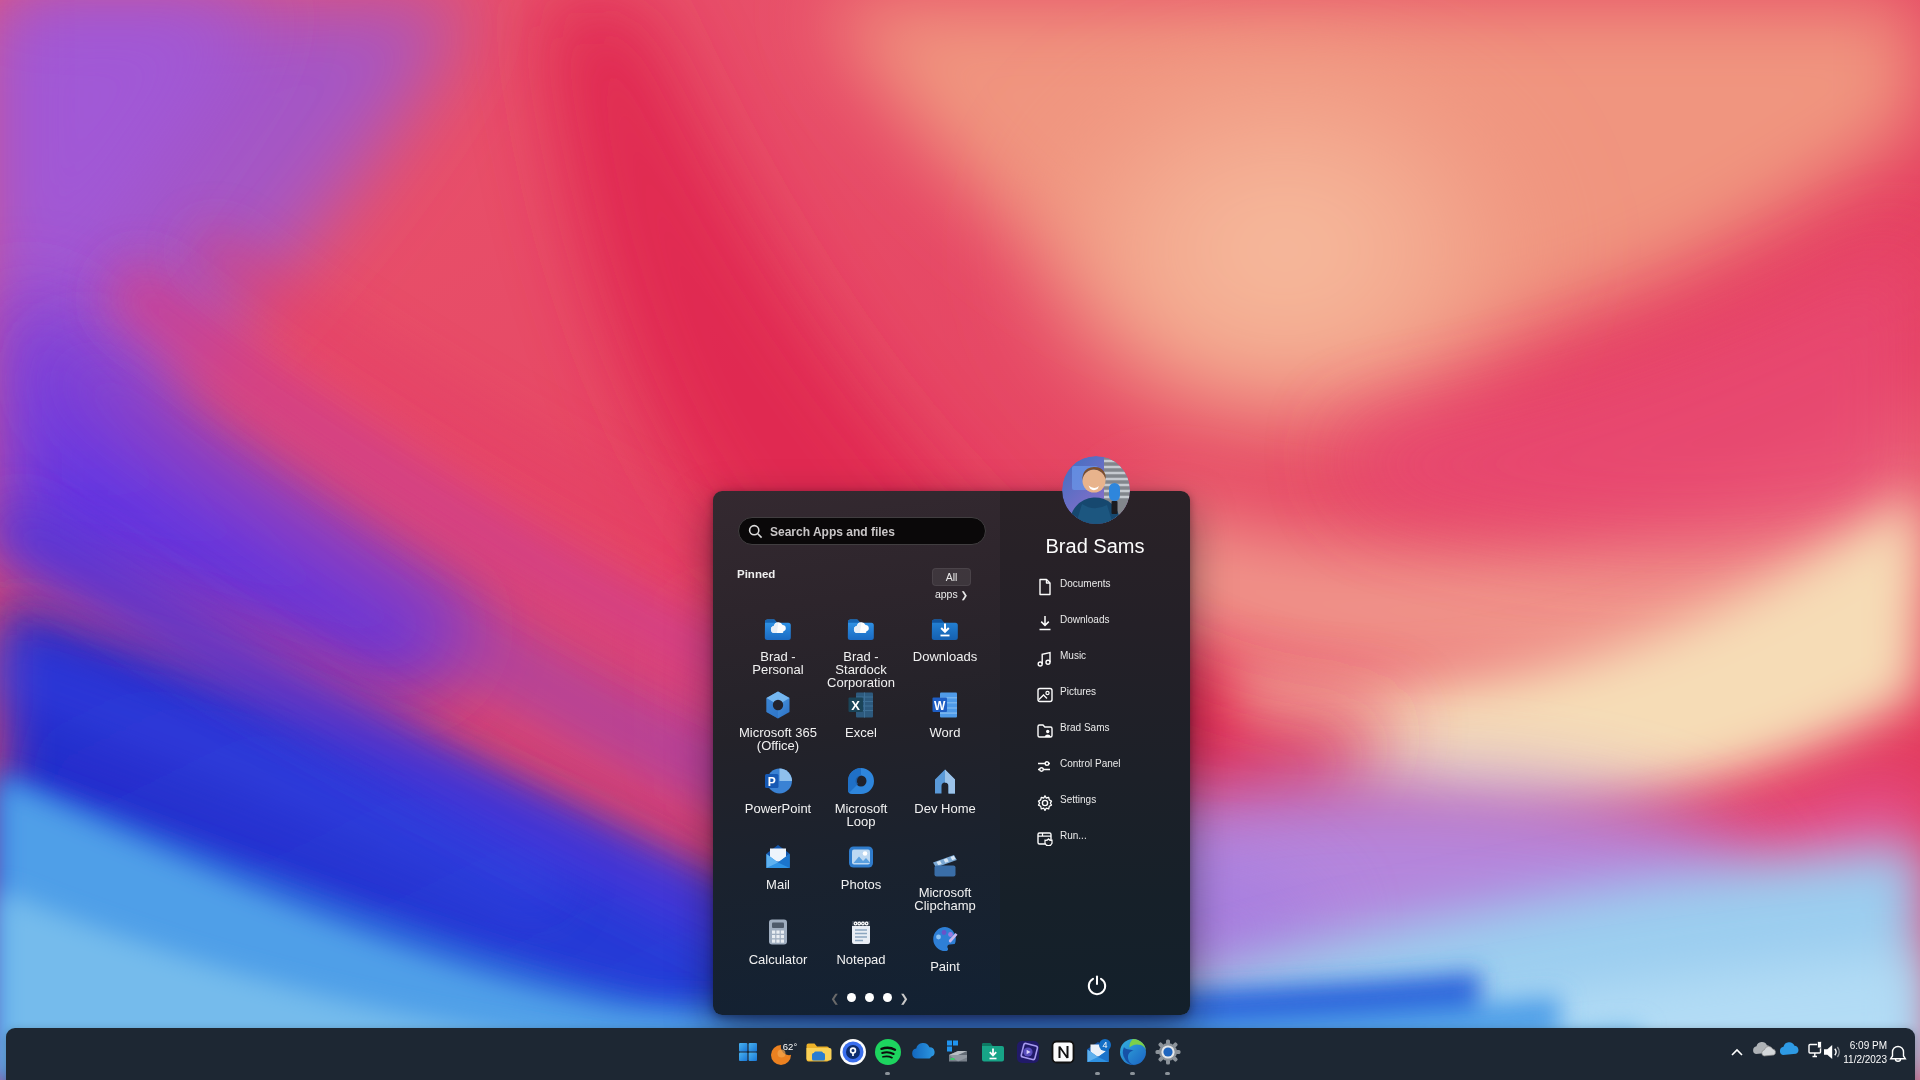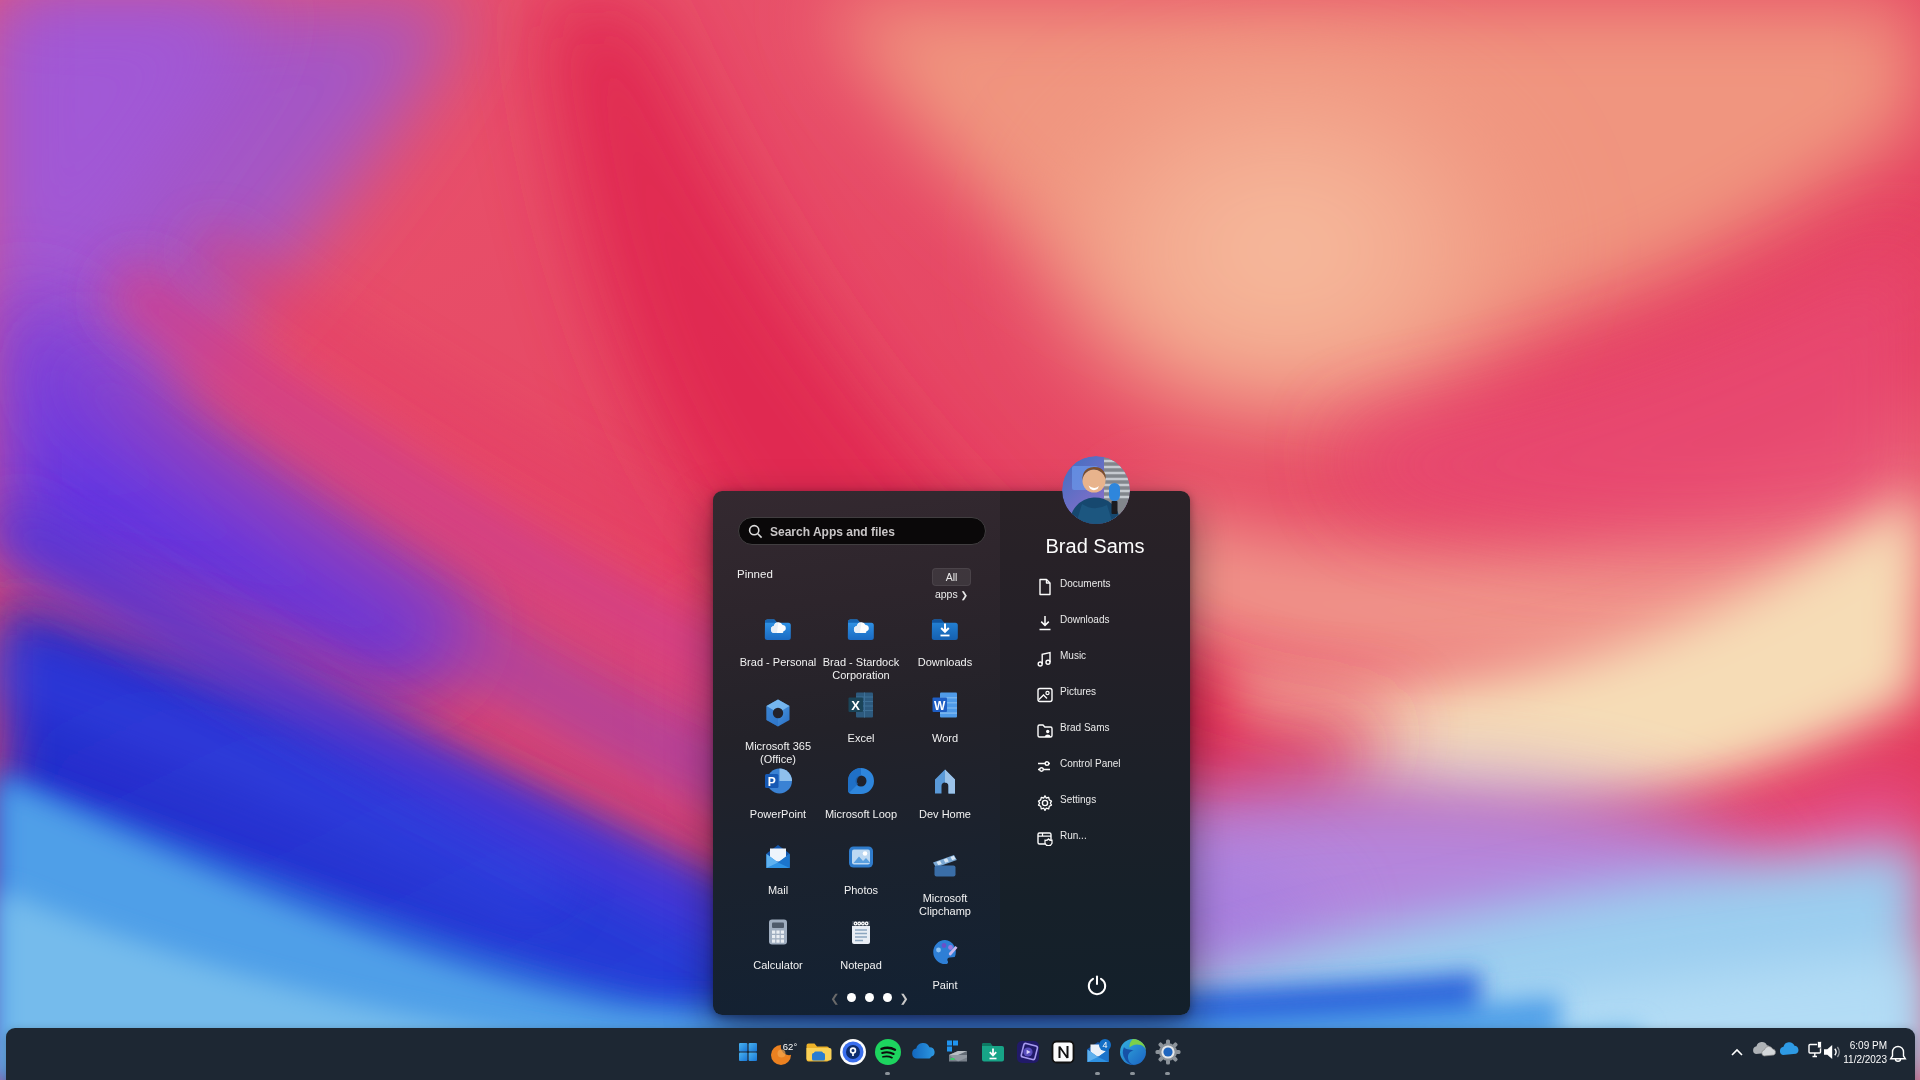--- a/index.html
+++ b/index.html
@@ -11,27 +11,27 @@
   .menu{position:absolute;left:713px;top:491px;width:477px;height:524px;border-radius:9px;overflow:hidden;
         box-shadow:0 18px 42px rgba(10,10,20,.5), 0 2px 8px rgba(0,0,0,.35);}
   .mleft{position:absolute;left:0;top:0;width:287px;height:524px;
         background:linear-gradient(173deg,#342930 0%,#2d252c 22%,#232229 45%,#1a222e 70%,#122133 100%);}
   .mright{position:absolute;left:287px;top:0;width:190px;height:524px;
         background:linear-gradient(178deg,#2a2227 0%,#242027 26%,#1c2028 55%,#162029 78%,#13202b 100%);}
   .search{position:absolute;left:25px;top:26px;width:248px;height:28px;border-radius:14px;
         background:#0a0809;border:1px solid #413e40;}
   .search .mag{position:absolute;left:9px;top:6px;}
   .search .stxt{position:absolute;left:31px;top:7px;font-size:12px;color:#cbc8c9;opacity:.99;font-weight:bold;}
-  .pinned{position:absolute;left:24px;top:77px;font-size:11.5px;font-weight:normal;color:#f2f2f2;opacity:.99;}
+  .pinned{position:absolute;left:24px;top:77px;font-size:11.5px;font-weight:bold;color:#f2f2f2;opacity:.99;}
   .allapps{position:absolute;left:219px;top:77px;width:39px;height:18px;border-radius:4px;
         background:rgba(255,255,255,.08);border:1px solid rgba(255,255,255,.07);
         font-size:10.5px;color:#eee;text-align:center;line-height:17px;opacity:.99;}
   .tile{position:absolute;width:84px;text-align:center;}
   .tile .ic{display:inline-block;width:32px;height:32px;}
-  .tile .lb{margin-top:7px;font-size:11px;line-height:13px;color:#f4f4f4;opacity:.99;}
+  .tile .lb{margin-top:1px;font-size:13px;line-height:13px;color:#f4f4f4;opacity:.99;}
   .dots{position:absolute;left:13px;top:497px;width:287px;height:18px;line-height:18px;text-align:center;}
   .pdot{display:inline-block;width:9px;height:9px;border-radius:50%;background:#fff;margin:0 4.5px;vertical-align:middle;}
   .chev{display:inline-block;font-size:11px;color:#9a9a9a;vertical-align:middle;margin:0 3px;}
   .avatar{position:absolute;left:1062px;top:456px;width:68px;height:68px;border-radius:50%;overflow:hidden;z-index:5;}
   .uname{position:absolute;left:1000px;top:535px;width:190px;text-align:center;font-size:20px;color:#fff;z-index:5;opacity:.99;}
   .ritem{position:absolute;left:36px;height:36px;width:150px;color:#ececec;font-size:10px;opacity:.99;}
   .ritem .rlb{position:absolute;left:24px;top:10px;}
   .ritem svg{position:absolute;left:0;top:10px;}
   .power{position:absolute;left:85px;top:482px;}
   
@@ -177,21 +177,21 @@
               <path d="M3 9 a2.5 2.5 0 0 1 2.5 -2.5 h6.8 l2.8 3.2 h-12.1 Z" fill="#1565b4"></path>
               <path d="M12.3 20 a3.6 3.6 0 0 1 -.6 -7.1 a4.8 4.8 0 0 1 8.9 -1 a3.2 3.2 0 0 1 .8 6.3 a1.8 1.8 0 0 1 -.8 1.8 Z" fill="#fdfdfd"></path>
               <path d="M12.3 20 a3.6 3.6 0 0 1 -.6 -7.1 a4.8 4.8 0 0 1 4.6 -2.8 l-1.4 9.9 Z" fill="#e9eff6"></path>
             </svg></span><div class="lb">Brad - Stardock Corporation</div></div>
   <div class="tile" style="left:190px;top:122px"><span class="ic"><svg width="32" height="32" viewBox="0 0 32 32">
               <path d="M3 9 a2.5 2.5 0 0 1 2.5 -2.5 h6.8 l2.8 3.2 h11.2 a2.5 2.5 0 0 1 2.5 2.5 v12.3 a2.5 2.5 0 0 1 -2.5 2.5 h-21 a2.5 2.5 0 0 1 -2.5 -2.5 Z" fill="url(#gfoldt)"></path>
               <path d="M3 9 a2.5 2.5 0 0 1 2.5 -2.5 h6.8 l2.8 3.2 h-12.1 Z" fill="#10539c"></path>
               <path d="M16 10.5 v8 M12.2 15 l3.8 3.8 3.8 -3.8" fill="none" stroke="#fff" stroke-width="2"></path>
               <path d="M11.5 22.5 h9" stroke="#fff" stroke-width="1.8"></path>
             </svg></span><div class="lb">Downloads</div></div>
-  <div class="tile" style="left:23px;top:206px"><span class="ic"><svg width="32" height="32" viewBox="0 0 32 32">
+  <div class="tile" style="left:23px;top:198px"><span class="ic"><svg width="32" height="32" viewBox="0 0 32 32">
               <path d="M16 2.5 L27.5 9 V23 L16 29.5 L4.5 23 V9 Z" fill="url(#g365)"></path>
               <path d="M16 2.5 L27.5 9 L16 16 L4.5 9 Z" fill="#7cbcf2" opacity=".85"></path>
               <path d="M4.5 9 L16 16 V29.5 L4.5 23 Z" fill="#2a6fc4" opacity=".6"></path>
               <circle cx="16" cy="16" r="5.2" fill="#23232c"></circle>
             </svg></span><div class="lb">Microsoft 365 (Office)</div></div>
   <div class="tile" style="left:106px;top:198px"><span class="ic"><svg width="32" height="32" viewBox="0 0 32 32">
               <rect x="11" y="3.5" width="17" height="25" rx="1" fill="#2d5a7e"></rect>
               <path d="M11 8 h17 M11 12.5 h17 M11 17 h17 M11 21.5 h17 M19.5 3.5 v25" stroke="#3e7096" stroke-width="1"></path>
               <rect x="3.5" y="8.5" width="14.5" height="14.5" rx="1" fill="#1b4458"></rect>
               <text x="10.7" y="20.5" font-size="13" font-weight="bold" fill="#fff" text-anchor="middle" font-family="Liberation Sans">X</text>
@@ -255,21 +255,21 @@
               <g fill="none" stroke="#fff" stroke-width="1.2">
                 <circle cx="10.5" cy="7.5" r="1.3"></circle>
                 <circle cx="14.2" cy="7.5" r="1.3"></circle>
                 <circle cx="17.9" cy="7.5" r="1.3"></circle>
                 <circle cx="21.6" cy="7.5" r="1.3"></circle>
               </g>
               <g stroke="#8ca6c0" stroke-width="1.3">
                 <path d="M10 14 h12 M10 17.5 h12 M10 21 h12 M10 24.5 h8"></path>
               </g>
             </svg></span><div class="lb">Notepad</div></div>
-  <div class="tile" style="left:190px;top:445px"><span class="ic"><svg width="32" height="32" viewBox="0 0 32 32">
+  <div class="tile" style="left:190px;top:432px"><span class="ic"><svg width="32" height="32" viewBox="0 0 32 32">
               <path d="M16 4 a12 12 0 1 0 .5 24 c2.5 0 3 -1.6 2.2 -3 c-.8 -1.5 -.3 -3.4 2 -3.6 l5 -.4 A12 12 0 0 0 16 4 Z" fill="#2e7fd6"></path>
               <circle cx="9.5" cy="14" r="2.4" fill="#8fc3f2"></circle>
               <circle cx="15" cy="9.5" r="2.4" fill="#6a52c8"></circle>
               <circle cx="21.5" cy="11.5" r="2.4" fill="#9a7ae0"></circle>
               <path d="M20 17 l6.5 -7 2 1.8 -6.3 7.2 c-1 1.2 -3 .2 -2.2 -2 Z" fill="#c9b8ee"></path>
             </svg></span><div class="lb">Paint</div></div>
   <div class="dots"><span class="chev" style="color:#6a6a6a">❮</span><span class="pdot"></span><span class="pdot"></span><span class="pdot"></span><span class="chev" style="color:#c9c9c9">❯</span></div>
  </div>
  <div class="mright">
   <div class="ritem" style="top:77px">

